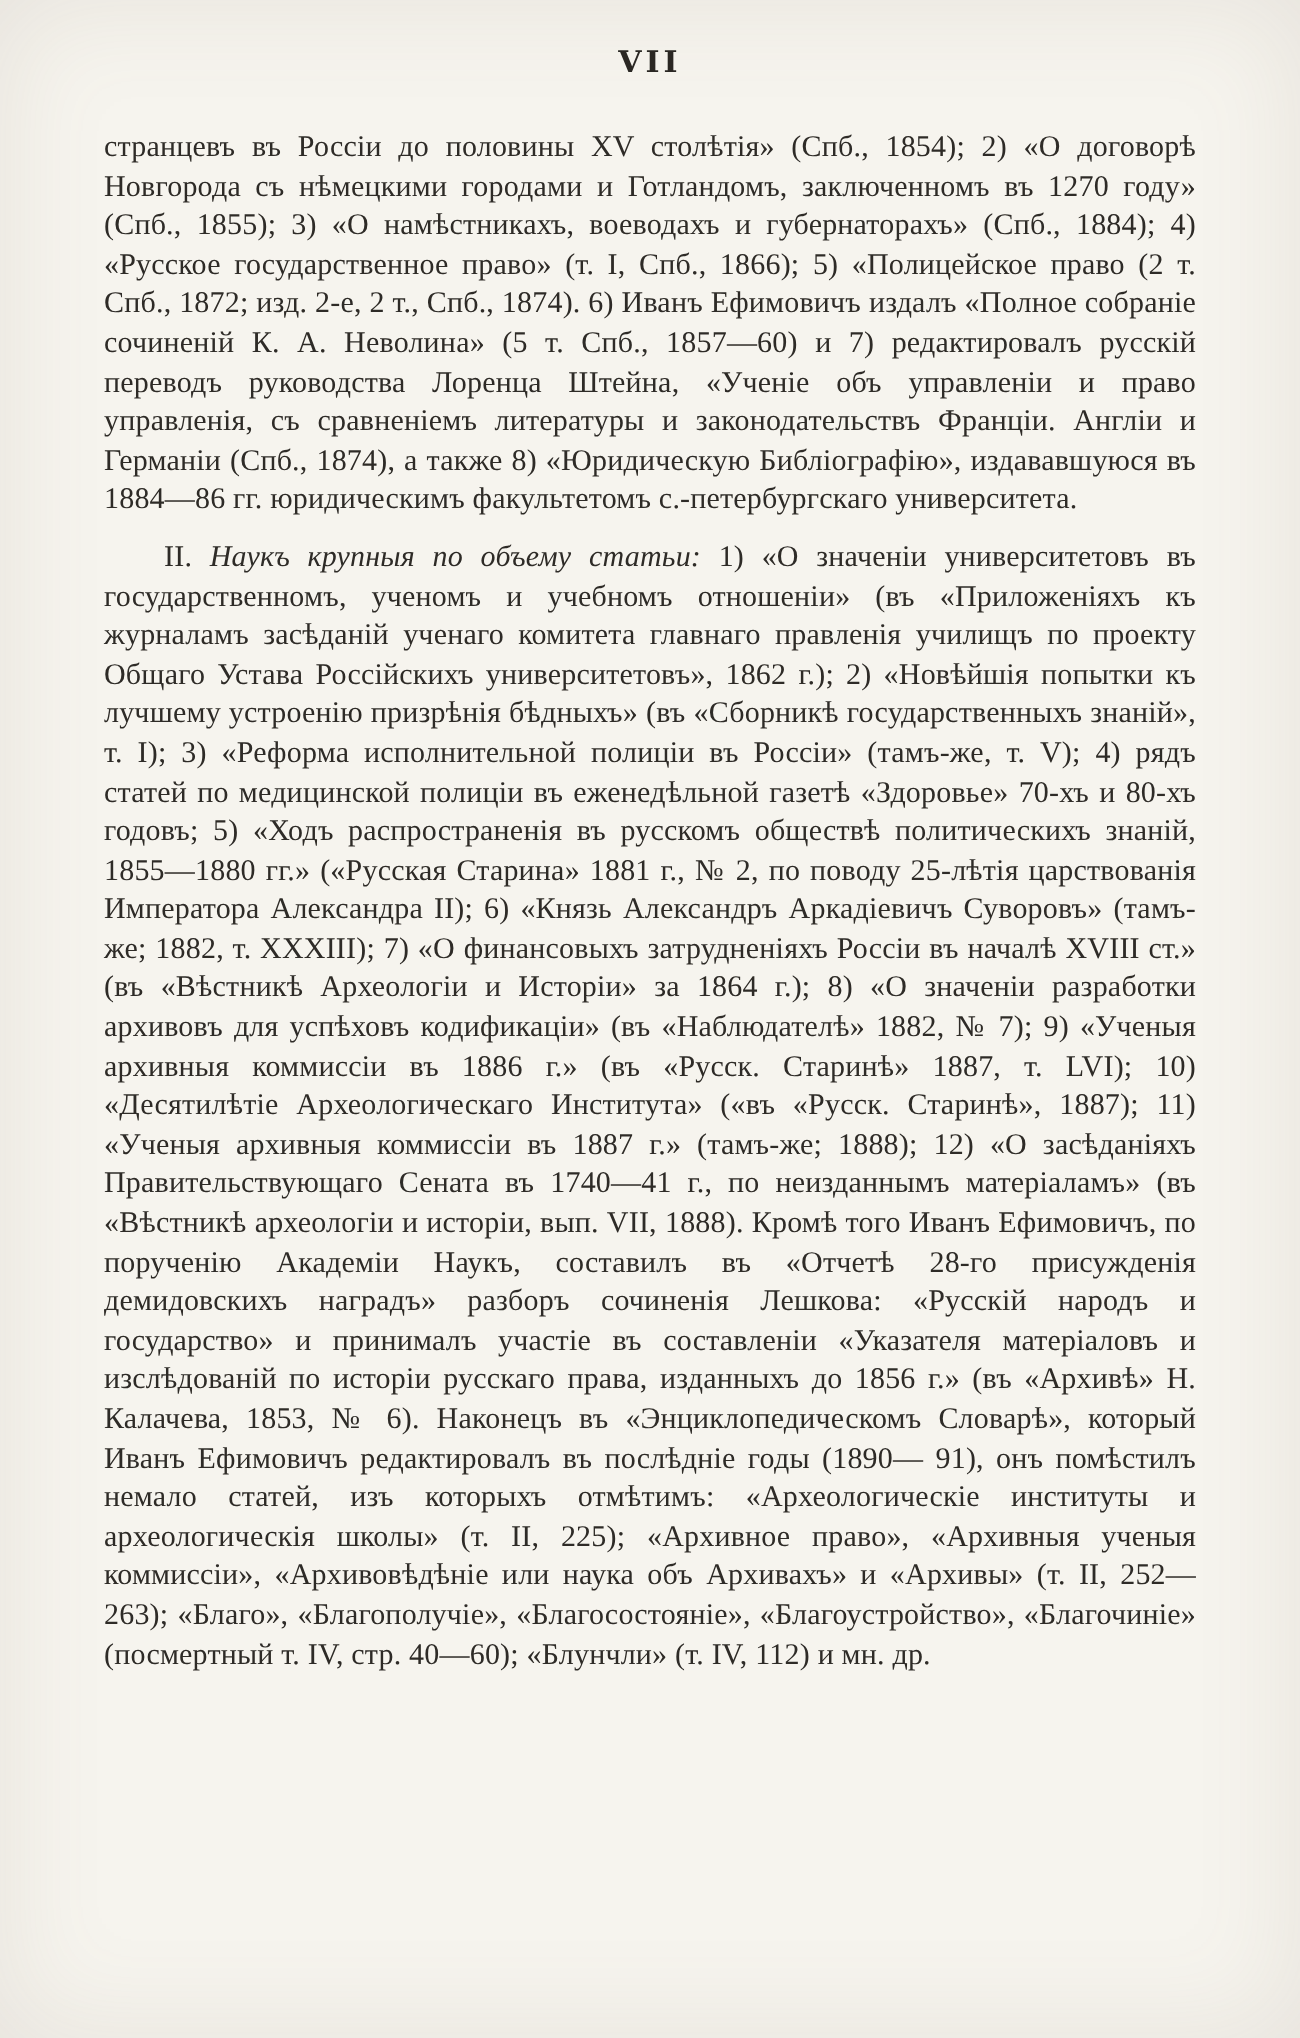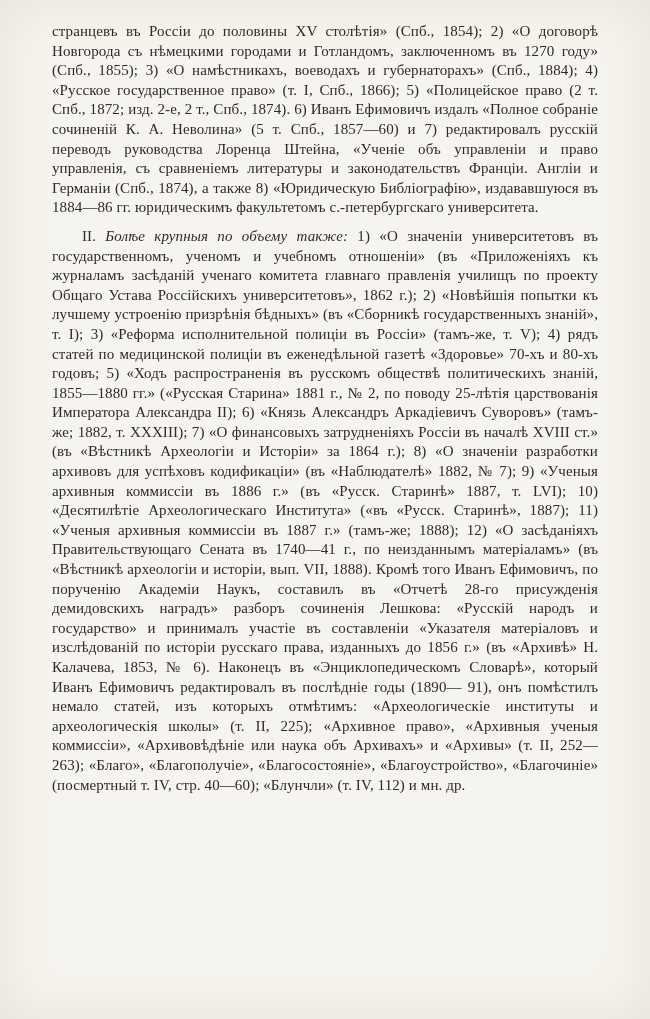--- a/index.html
+++ b/index.html
@@ -45,23 +45,24 @@
     text-indent: 30px;
   }
   .italic {
     font-style: italic;
   }
 </style>
 </head>
 <body>
 
 <div class="page">
+  <div class="page-number">VII</div>
 
   <div class="text-block">
 
     <p class="para">странцевъ въ Россіи до половины XV столѣтія» (Спб., 1854); 2) «О договорѣ Новгорода съ нѣмецкими городами и Готландомъ, заключенномъ въ 1270 году» (Спб., 1855); 3) «О намѣстникахъ, воеводахъ и губернаторахъ» (Спб., 1884); 4) «Русское государственное право» (т. I, Спб., 1866); 5) «Полицейское право (2 т. Спб., 1872; изд. 2-е, 2 т., Спб., 1874). 6) Иванъ Ефимовичъ издалъ «Полное собраніе сочиненій К. А. Неволина» (5 т. Спб., 1857—60) и 7) редактировалъ русскій переводъ руководства Лоренца Штейна, «Ученіе объ управленіи и право управленія, съ сравненіемъ литературы и законодательствъ Франціи. Англіи и Германіи (Спб., 1874), а также 8) «Юридическую Библіографію», издававшуюся въ 1884—86 гг. юридическимъ факультетомъ с.-петербургскаго университета.</p>
 
     <p class="para indent"><span>II.</span>
-      <span class="italic">Болѣе крупныя по объему также:</span>
+      <span class="italic">Наукъ крупныя по объему статьи:</span>
       <span>1) «О значеніи университетовъ въ государственномъ, ученомъ и учебномъ отношеніи» (въ «Приложеніяхъ къ журналамъ засѣданій ученаго комитета главнаго правленія училищъ по проекту Общаго Устава Россійскихъ университетовъ», 1862 г.); 2) «Новѣйшія попытки къ лучшему устроенію призрѣнія бѣдныхъ» (въ «Сборникѣ государственныхъ знаній», т. I); 3) «Реформа исполнительной полиціи въ Россіи» (тамъ-же, т. V); 4) рядъ статей по медицинской полиціи въ еженедѣльной газетѣ «Здоровье» 70-хъ и 80-хъ годовъ; 5) «Ходъ распространенія въ русскомъ обществѣ политическихъ знаній, 1855—1880 гг.» («Русская Старина» 1881 г., № 2, по поводу 25-лѣтія царствованія Императора Александра II); 6) «Князь Александръ Аркадіевичъ Суворовъ» (тамъ-же; 1882, т. XXXIII); 7) «О финансовыхъ затрудненіяхъ Россіи въ началѣ XVIII ст.» (въ «Вѣстникѣ Археологіи и Исторіи» за 1864 г.); 8) «О значеніи разработки архивовъ для успѣховъ кодификаціи» (въ «Наблюдателѣ» 1882, № 7); 9) «Ученыя архивныя коммиссіи въ 1886 г.» (въ «Русск. Старинѣ» 1887, т. LVI); 10) «Десятилѣтіе Археологическаго Института» («въ «Русск. Старинѣ», 1887); 11) «Ученыя архивныя коммиссіи въ 1887 г.» (тамъ-же; 1888); 12) «О засѣданіяхъ Правительствующаго Сената въ 1740—41 г., по неизданнымъ матеріаламъ» (въ «Вѣстникѣ археологіи и исторіи, вып. VII, 1888). Кромѣ того Иванъ Ефимовичъ, по порученію Академіи Наукъ, составилъ въ «Отчетѣ 28-го присужденія демидовскихъ наградъ» разборъ сочиненія Лешкова: «Русскій народъ и государство» и принималъ участіе въ составленіи «Указателя матеріаловъ и изслѣдованій по исторіи русскаго права, изданныхъ до 1856 г.» (въ «Архивѣ» Н. Калачева, 1853, № 6). Наконецъ въ «Энциклопедическомъ Словарѣ», который Иванъ Ефимовичъ редактировалъ въ послѣдніе годы (1890— 91), онъ помѣстилъ немало статей, изъ которыхъ отмѣтимъ: «Археологическіе институты и археологическія школы» (т. II, 225); «Архивное право», «Архивныя ученыя коммиссіи», «Архивовѣдѣніе или наука объ Архивахъ» и «Архивы» (т. II, 252—263); «Благо», «Благополучіе», «Благосостояніе», «Благоустройство», «Благочиніе» (посмертный т. IV, стр. 40—60); «Блунчли» (т. IV, 112) и мн. др.</span></p>
 
   </div>
 </div>
 
 </body></html>

